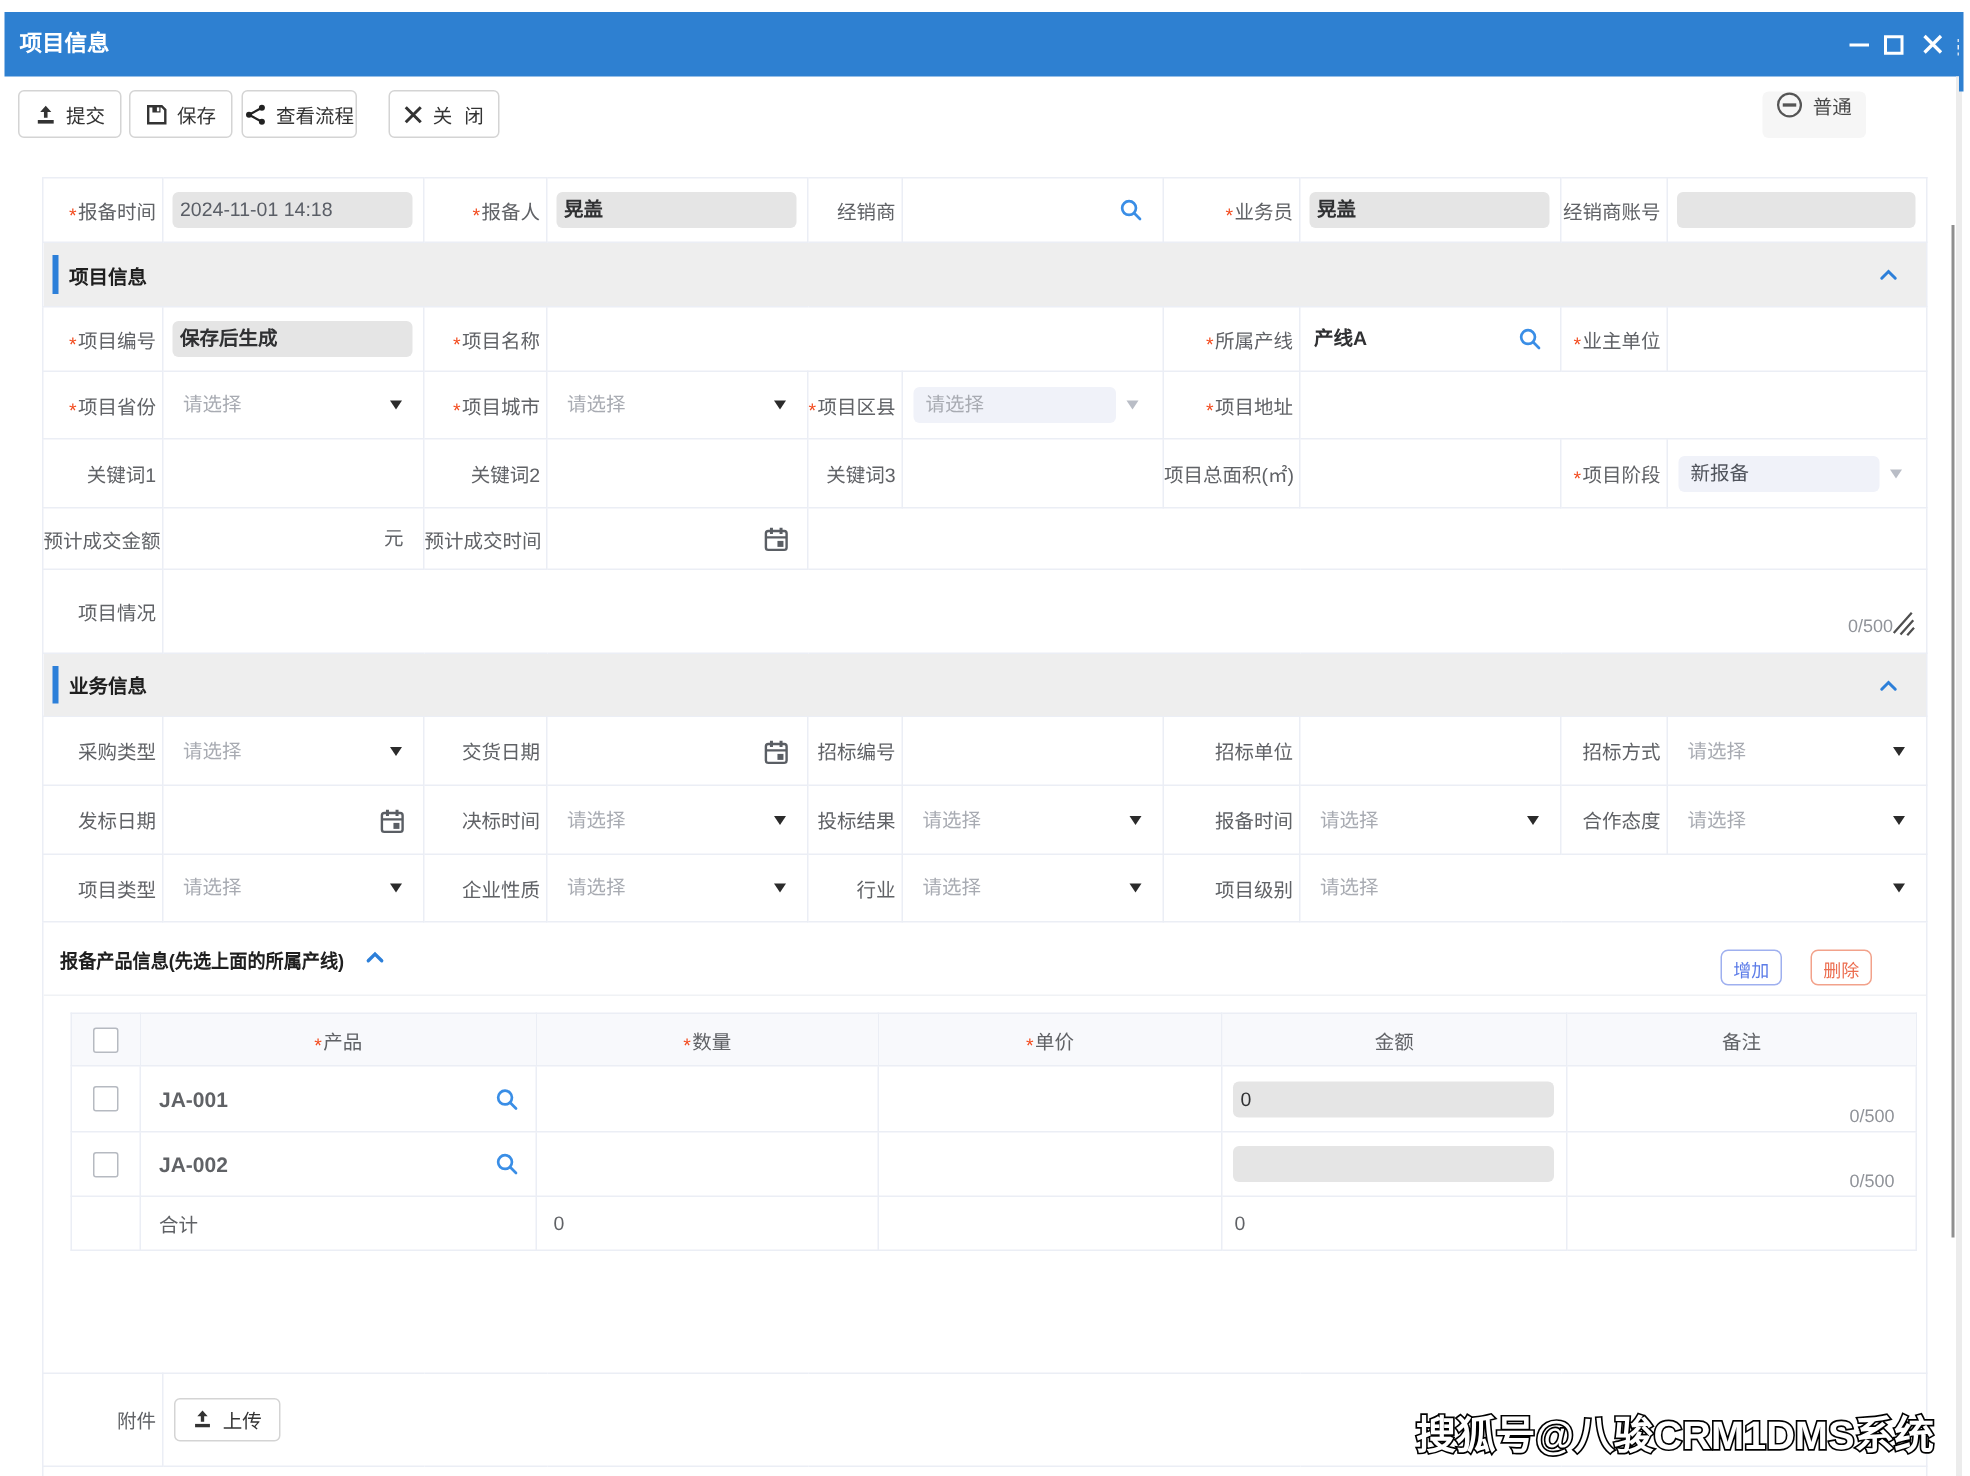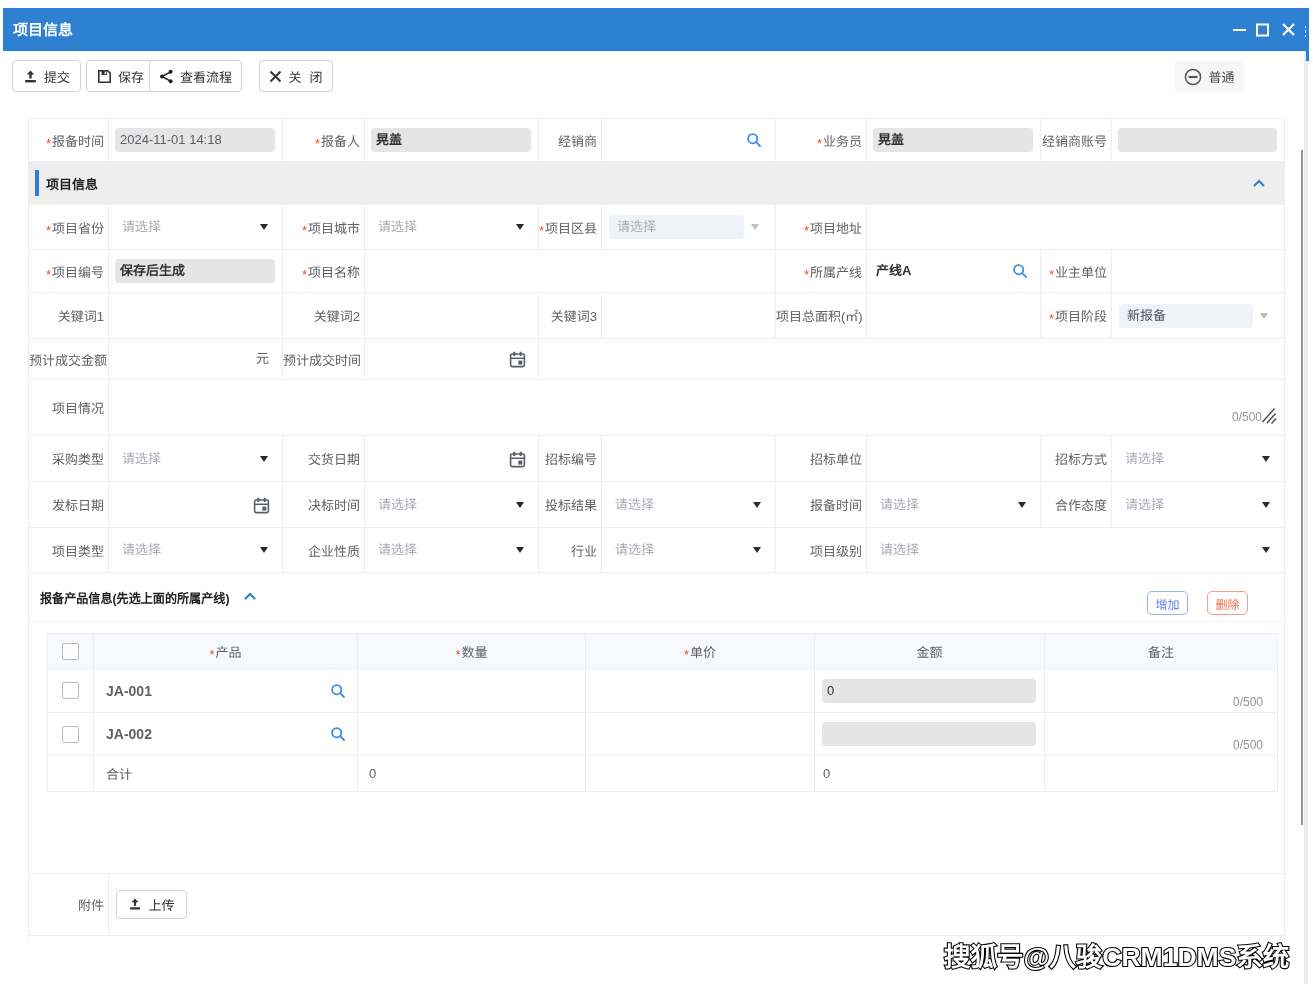--- a/index.html
+++ b/index.html
@@ -13,21 +13,21 @@
   #titlebar .ttl { position:absolute; left:10px; top:0; height:43px; line-height:43px;
     color:#fff; font-size:15px; font-weight:bold; }
   .winbtn { position:absolute; top:0; height:43px; width:24px; color:#fff; }
 
   
   .tbtn { position:absolute; top:60px; height:32px; background:#fff;
     border:1px solid #d4d4d4; border-radius:4px; color:#333;
     font-size:13px; display:flex; align-items:center; justify-content:center; gap:6px; }
   .tbtn svg { flex:0 0 auto; }
   #btn-normal { position:absolute; top:61px; left:1175px; width:69px; height:31px;
-    background:#f6f6f6; border-radius:4px; display:flex; align-items:center;
+    background:#f6f6f6; border-radius:4px; display:flex; 
     justify-content:center; gap:6px; color:#4a4a4a; font-size:13px; }
 
   
   #ftable { position:absolute; left:28px; top:118px; border-collapse:collapse;
     table-layout:fixed; width:1257px; }
   #ftable td { border:1px solid #ebeef5; font-size:13px; color:#606266;
     overflow:hidden; vertical-align:middle; }
   td.l { text-align:right; padding-right:4px; white-space:nowrap; overflow:visible !important; }
   td.f { position:relative; }
   .req::before { content:"*"; color:#f34b1e; margin-right:1px; position:relative; top:2px; }
@@ -113,21 +113,21 @@
     <span>提交</span>
   </div>
   <div class="tbtn" style="left:86px;width:69px">
     <svg width="15" height="15" viewBox="0 0 15 15">
       <path d="M1.8 1.8 H10.8 L13.2 4.2 V13.2 H1.8 Z" fill="none" stroke="#333" stroke-width="1.6"></path>
       <rect x="4.6" y="1.8" width="5.4" height="4.2" fill="#333"></rect>
       <rect x="7.6" y="2.6" width="1.6" height="2.6" fill="#fff"></rect>
     </svg>
     <span>保存</span>
   </div>
-  <div class="tbtn" style="left:149px;width:93px">
+  <div class="tbtn" style="left:161px;width:77px">
     <svg width="15" height="15" viewBox="0 0 15 15">
       <circle cx="11.6" cy="2.8" r="2" fill="#222"></circle>
       <circle cx="11.6" cy="12.2" r="2" fill="#222"></circle>
       <circle cx="3" cy="7.5" r="2" fill="#222"></circle>
       <path d="M3 7.5 L11.6 2.8 M3 7.5 L11.6 12.2" stroke="#222" stroke-width="1.5"></path>
     </svg>
     <span>查看流程</span>
   </div>
   <div class="tbtn" style="left:259px;width:74px">
     <svg width="13" height="13" viewBox="0 0 13 13">
@@ -187,56 +187,56 @@
     <tr class="sect" style="height:43px">
       <td colspan="10">
           <div class="sbar"></div>
           <div class="stxt">项目信息</div>
         <svg class="sarr" width="14" height="14" viewBox="0 0 14 14">
             <path d="M2.5 9.5 L7 5 L11.5 9.5" fill="none" stroke="#2c7fd9" stroke-width="2" stroke-linecap="round"></path>
           </svg>
       </td>
     </tr>
 
-    <tr style="height:45px">
-      <td class="l"><span class="req"></span>项目省份</td>
-      <td class="f">
-          <div class="ph">请选择</div>
-          <div class="arr"></div>
-        </td>
-      <td class="l"><span class="req"></span>项目城市</td>
-      <td class="f">
-          <div class="ph">请选择</div>
-          <div class="arr"></div>
-        </td>
-      <td class="l"><span class="req"></span>项目区县</td>
-      <td class="f">
-          <div class="sdis">请选择<div class="garr"></div></div>
-        </td>
-      <td class="l"><span class="req"></span>项目地址</td>
-      <td class="f" colspan="3"></td>
-    </tr>
-
     <tr style="height:43px">
       <td class="l"><span class="req"></span>项目编号</td>
       <td class="f">
           <div class="inp">保存后生成</div>
         </td>
       <td class="l"><span class="req"></span>项目名称</td>
       <td class="f" colspan="3"></td>
       <td class="l"><span class="req"></span>所属产线</td>
       <td class="f">
           <span style="position:absolute;left:9px;top:50%;margin-top:-10px;height:20px;line-height:20px;color:#303133;font-weight:bold">产线A</span>
         <svg class="icr" style="right:12px" width="16" height="16" viewBox="0 0 16 16">
             <circle cx="6.7" cy="6.7" r="4.6" fill="none" stroke="#3a8ee6" stroke-width="1.8"></circle>
             <path d="M10.2 10.2 L14 14" stroke="#3a8ee6" stroke-width="1.8" stroke-linecap="round"></path>
           </svg>
         </td>
       <td class="l"><span class="req"></span>业主单位</td>
       <td class="f"></td>
+    </tr>
+
+    <tr style="height:45px">
+      <td class="l"><span class="req"></span>项目省份</td>
+      <td class="f">
+          <div class="ph">请选择</div>
+          <div class="arr"></div>
+        </td>
+      <td class="l"><span class="req"></span>项目城市</td>
+      <td class="f">
+          <div class="ph">请选择</div>
+          <div class="arr"></div>
+        </td>
+      <td class="l"><span class="req"></span>项目区县</td>
+      <td class="f">
+          <div class="sdis">请选择<div class="garr"></div></div>
+        </td>
+      <td class="l"><span class="req"></span>项目地址</td>
+      <td class="f" colspan="3"></td>
     </tr>
 
     <tr style="height:46px">
       <td class="l">关键词1</td>
         <td class="f"></td>
       <td class="l">关键词2</td>
         <td class="f"></td>
       <td class="l">关键词3</td>
         <td class="f"></td>
       <td class="l">项目总面积(㎡)</td>
@@ -267,20 +267,29 @@
     <tr style="height:56px">
       <td class="l">项目情况</td>
       <td class="f" colspan="9">
         <div class="cnt">0/500</div>
         <svg class="rsz" width="17" height="18" viewBox="0 0 17 18">
             <path d="M2.5 16 L14.5 2.5 M7 17 L15.5 7.5 M11.5 17.5 L16 12.5" stroke="#4f4f4f" stroke-width="1.5"></path>
           </svg>
       </td>
     </tr>
 
+    <tr class="sect" style="height:42px">
+      <td colspan="10">
+          <div class="sbar"></div>
+          <div class="stxt">业务信息</div>
+        <svg class="sarr" width="14" height="14" viewBox="0 0 14 14">
+            <path d="M2.5 9.5 L7 5 L11.5 9.5" fill="none" stroke="#2c7fd9" stroke-width="2" stroke-linecap="round"></path>
+          </svg>
+      </td>
+    </tr>
 
     <tr style="height:46px">
       <td class="l">采购类型</td>
       <td class="f">
           <div class="ph">请选择</div>
           <div class="arr"></div>
         </td>
       <td class="l">交货日期</td>
       <td class="f">
           <svg class="icr" width="17" height="17" viewBox="0 0 17 17">

